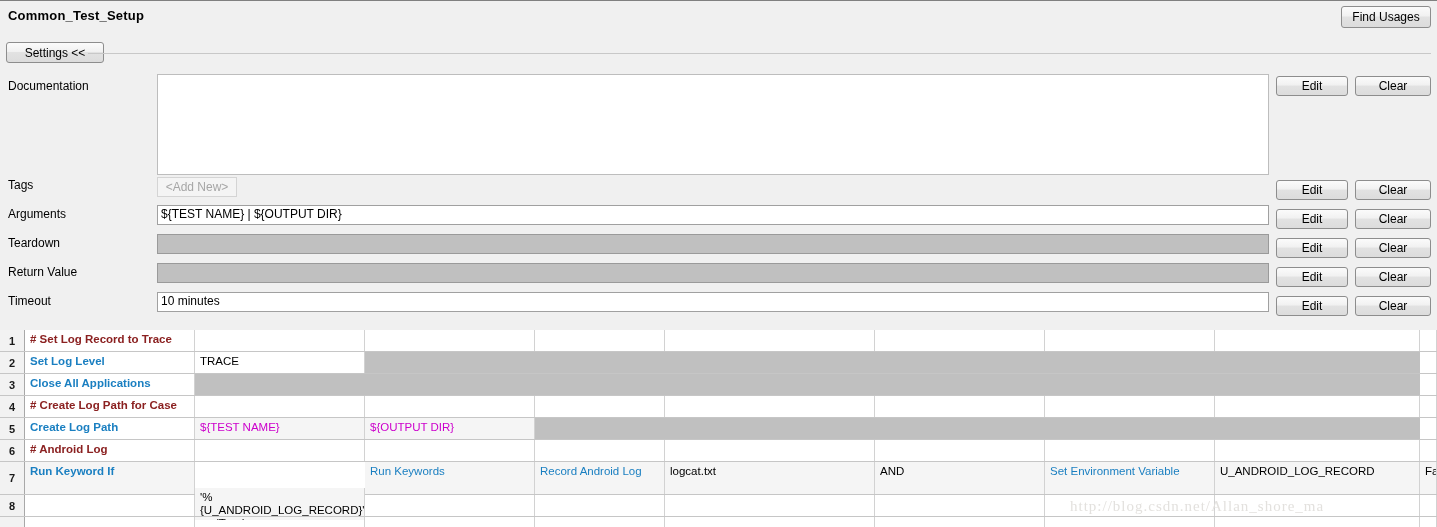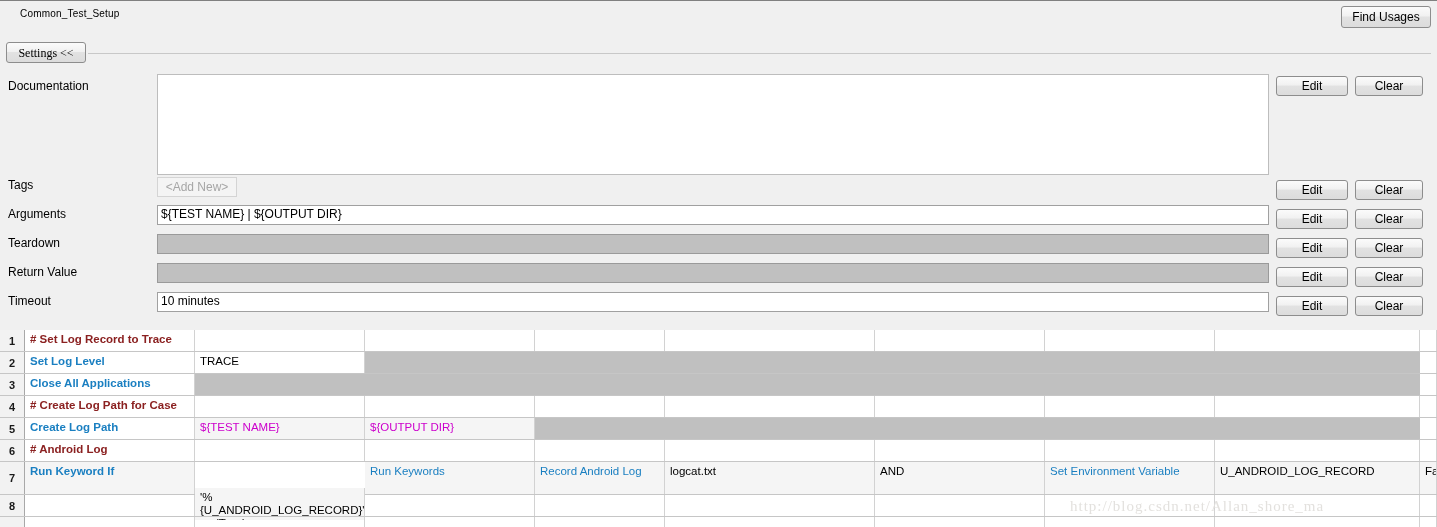--- a/index.html
+++ b/index.html
@@ -14,22 +14,22 @@
   }
   #app { position: relative; width: 1437px; height: 527px; background: #f0f0f0; }
 
   
   .header {
     position: absolute; left: 0; top: 0; width: 1437px; height: 36px;
     background: #f0f0f0;
     border-top: 1px solid #808080;
   }
   .header-title {
-    position: absolute; left: 20px; top: 7px;
-    font-size: 10px; font-weight: normal; letter-spacing: .2px;
+    position: absolute; left: 8px; top: 7px;
+    font-size: 13px; font-weight: bold; letter-spacing: .2px;
   }
   .btn {
     background: linear-gradient(to bottom, #fbfbfb 0%, #f1f1f1 45%, #e2e2e2 50%, #dcdcdc 100%);
     border: 1px solid #8d8d8d;
     border-radius: 3px;
     font-family: "Liberation Sans", sans-serif;
     font-size: 12px;
     color: #000;
     text-align: center;
     cursor: pointer;
@@ -39,21 +39,21 @@
   }
   .find-usages {
     position: absolute; right: 6px; top: 5px; width: 90px; height: 22px; margin-left: 8px;
   }
 
   
   .settings-row {
     position: absolute; left: 0; top: 40px; width: 1437px; height: 26px;
   }
   .settings-btn {
-    position: absolute; left: 6px; top: 2px; width: 80px; height: 21px; font-family: Liberation Serif, serif;
+    position: absolute; left: 6px; top: 2px; width: 98px; height: 21px;
   }
   .settings-line {
     position: absolute; left: 88px; top: 13px; right: 6px; height: 1px;
     background: #c8c8c8;
   }
 
   
   .settings-panel { position: absolute; left: 0; top: 68px; width: 1437px; height: 253px; }
   .field-label {
     position: absolute; left: 8px;
@@ -77,21 +77,21 @@
   .tags-chip {
     position: absolute; left: 157px; top: 109px;
     width: 80px; height: 20px;
     border: 1px solid #d4d4d4;
     background: #f4f4f4;
     color: #a6a6a6;
     font-size: 12px;
     display: flex; align-items: center; justify-content: center;
   }
   .edit-btn  { position: absolute; left: 1276px; width: 72px; height: 20px; text-align: right; }
-  .clear-btn { position: absolute; left: 1355px; width: 68px; height: 20px; }
+  .clear-btn { position: absolute; left: 1355px; width: 76px; height: 20px; }
 
   
   .grid { position: absolute; left: 0; top: 330px; width: 1437px; height: 197px; background: #fff; }
   .grid-row { position: relative; width: 1437px; border-bottom: 1px solid #c6c6c6; }
   .rownum {
     position: absolute; left: 0; top: 0; width: 25px; height: 100%;
     background: #f2f2f2;
     border-right: 1px solid #a8a8a8;
     display: flex; align-items: center; justify-content: center;
     font-size: 11px; font-weight: bold; color: #1a1a1a;

